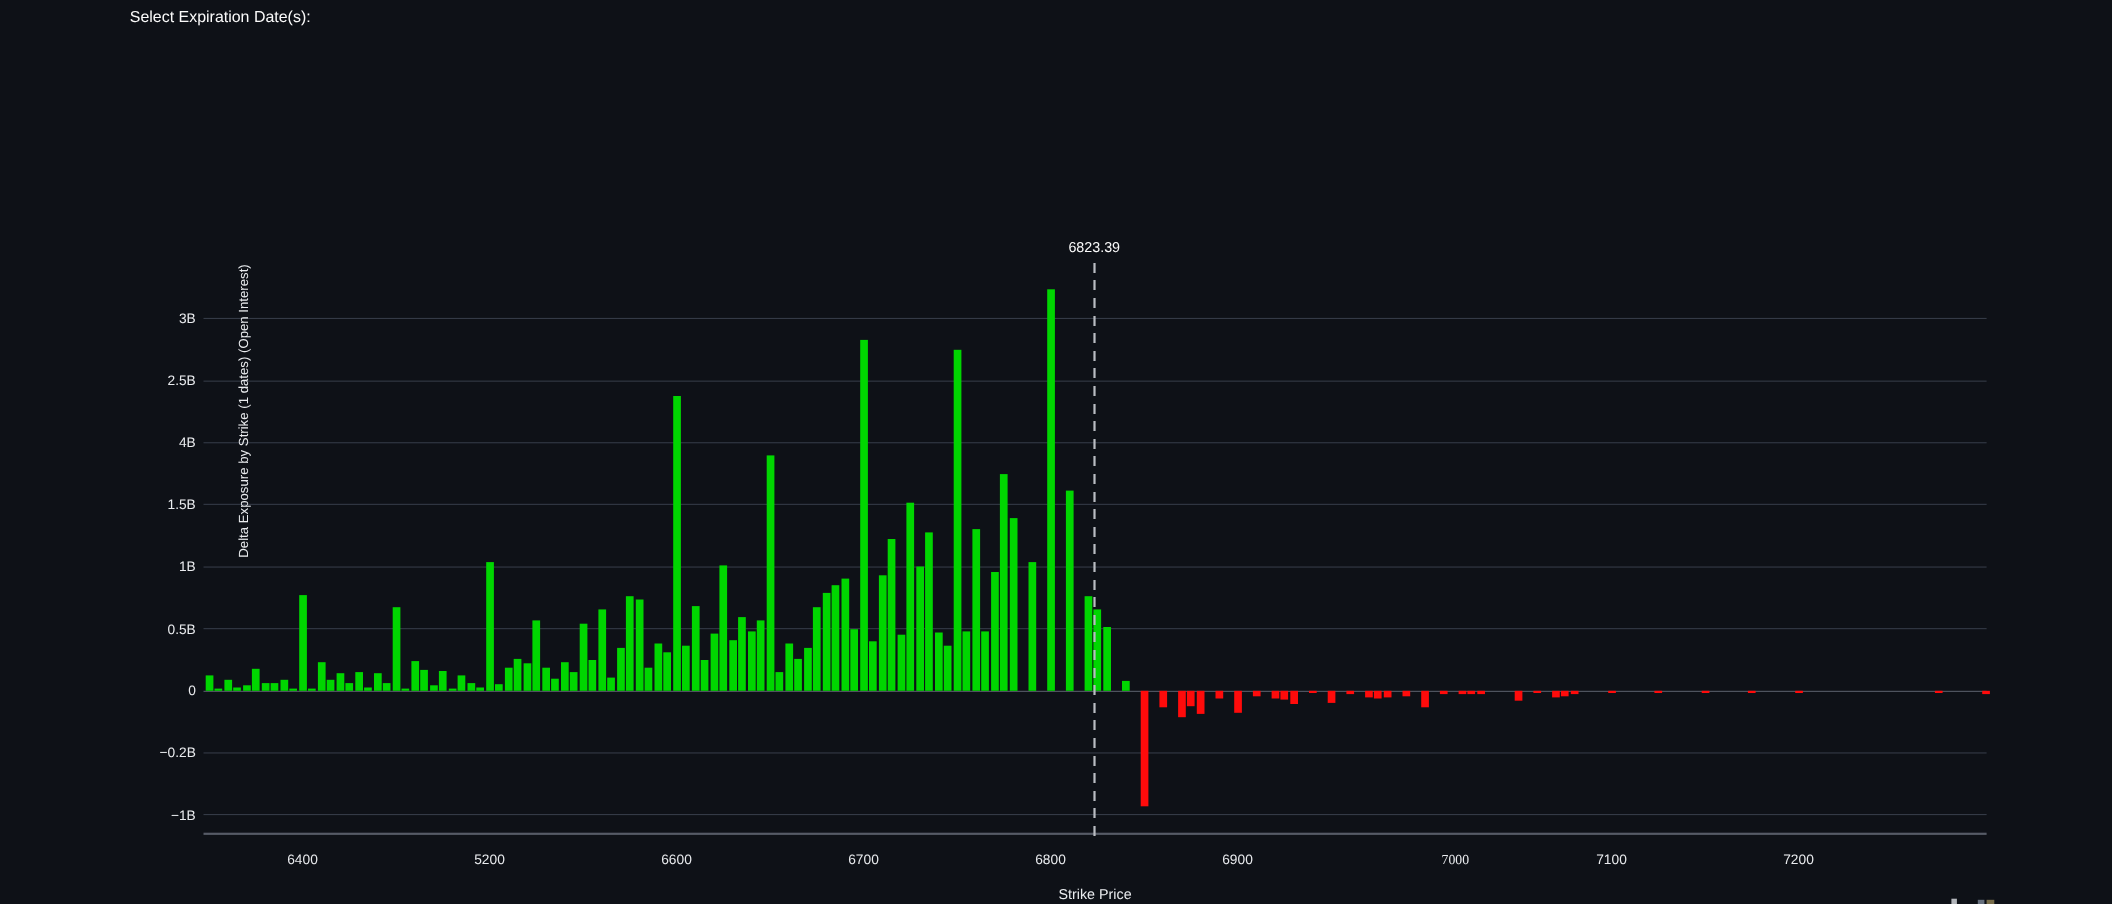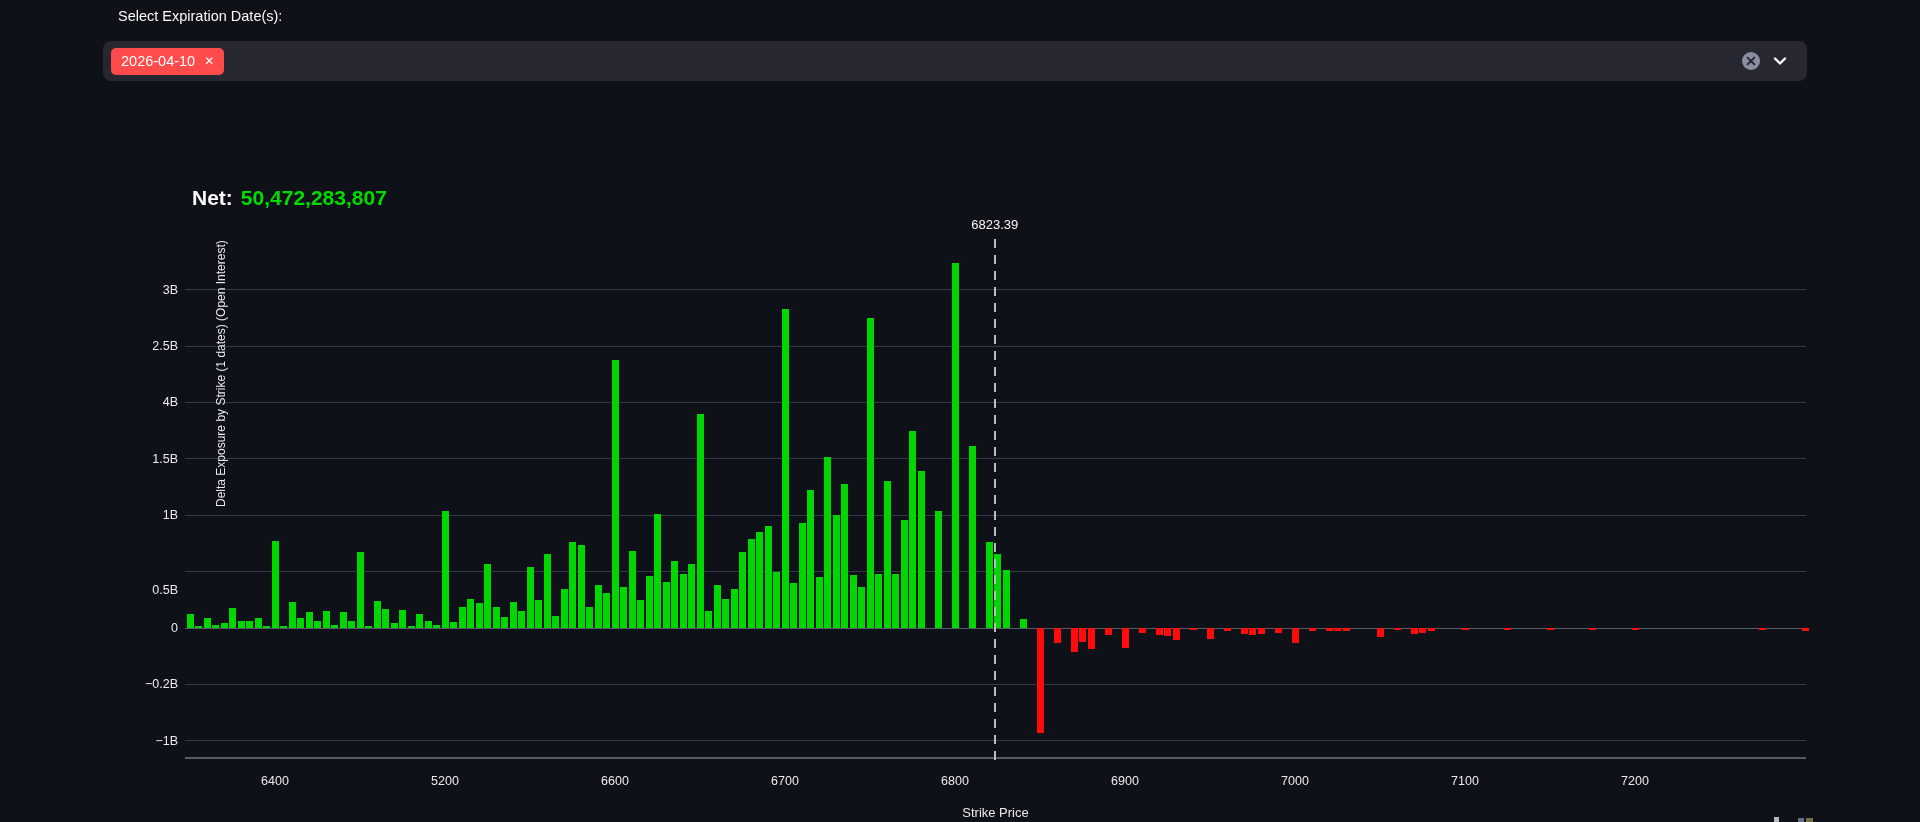--- a/index.html
+++ b/index.html
@@ -46,59 +46,41 @@
   
   .clipped-glyph{position:absolute;opacity:.85;}
 </style>
 </head>
 <body>
 
 <div id="app" style="--bg: #0e1117; --panel: #262730; --tag-red: #ff4b4b; --green: #00dc00; --red-text: #ff2222; --bar-green: #00d600; --bar-red: #ff0b0b; --grid: #343a46; --zero: #565b66; --text: #fafafa; --tick: #e9ebee; --dash: #b9bcc2;">
 
   <div class="abs" id="select-label">Select Expiration Date(s):</div>
 
-  <div class="abs" id="multiselect">
-    <div class="tag">
-      <span>2026-04-10</span>
-      <span class="x">✕</span>
-    </div>
-    <div id="select-icons">
-      <svg width="22" height="22" viewBox="0 0 22 22">
-        <circle cx="11" cy="11" r="9" fill="#8a8fa0"></circle>
-        <path d="M7.6 7.6 L14.4 14.4 M14.4 7.6 L7.6 14.4" stroke="#262730" stroke-width="2" stroke-linecap="round"></path>
-      </svg>
-      <svg width="18" height="18" viewBox="0 0 18 18">
-        <path d="M4 6.5 L9 11.5 L14 6.5" fill="none" stroke="#fafafa" stroke-width="2.4" stroke-linecap="round" stroke-linejoin="round"></path>
-      </svg>
-    </div>
-  </div>
-
-  <div class="abs" id="net-line">
-    <span class="t">Net:</span><span class="v">50,472,283,807</span>
-  </div>
+
 
   <div class="abs" id="plot">
     <div id="gridlines">
         <div class="gridline" style="left: 185px; top: 289.1px; width: 1621px;"></div>
         <div class="gridline" style="left: 185px; top: 345.5px; width: 1621px;"></div>
         <div class="gridline" style="left: 185px; top: 401.9px; width: 1621px;"></div>
         <div class="gridline" style="left: 185px; top: 458.3px; width: 1621px;"></div>
         <div class="gridline" style="left: 185px; top: 514.7px; width: 1621px;"></div>
         <div class="gridline" style="left: 185px; top: 571.1px; width: 1621px;"></div>
         <div class="gridline zero" style="left: 185px; top: 627.5px; width: 1621px;"></div>
         <div class="gridline" style="left: 185px; top: 683.9px; width: 1621px;"></div>
         <div class="gridline" style="left: 185px; top: 740.3px; width: 1621px;"></div>
       </div>
     <div id="yticks">
         <div class="ytick" style="left: 118px; top: 281.6px; line-height: 16px;">3B</div>
         <div class="ytick" style="left: 118px; top: 338px; line-height: 16px;">2.5B</div>
         <div class="ytick" style="left: 118px; top: 394.4px; line-height: 16px;">4B</div>
         <div class="ytick" style="left: 118px; top: 450.8px; line-height: 16px;">1.5B</div>
         <div class="ytick" style="left: 118px; top: 507.2px; line-height: 16px;">1B</div>
-        <div class="ytick" style="left: 118px; top: 563.6px; line-height: 16px; margin-top: 18px;">0.5B</div>
+        <div class="ytick" style="left: 118px; top: 563.6px; line-height: 16px;">0.5B</div>
         <div class="ytick" style="left: 118px; top: 620px; line-height: 16px;">0</div>
         <div class="ytick" style="left: 118px; top: 676.4px; line-height: 16px;">−0.2B</div>
         <div class="ytick" style="left: 118px; top: 732.8px; line-height: 16px;">−1B</div>
       </div>
     <div id="bars">
         <div class="bar pos" style="left: 186.5px; top: 614.464px; height: 13.536px;"></div>
         <div class="bar pos" style="left: 195px; top: 625.744px; height: 2.256px;"></div>
         <div class="bar pos" style="left: 203.5px; top: 617.848px; height: 10.152px;"></div>
         <div class="bar pos" style="left: 212px; top: 624.616px; height: 3.384px;"></div>
         <div class="bar pos" style="left: 220.5px; top: 623.488px; height: 4.512px;"></div>
@@ -228,21 +210,21 @@
         <div class="bar neg" style="left: 1801.5px; top: 628px; height: 3.384px;"></div>
       </div>
     <div id="x-axis-line" style="left: 185px; top: 757px; width: 1621px;"></div>
     <div id="xticks">
         <div class="xtick" style="left: 240px; top: 774px;">6400</div>
         <div class="xtick" style="left: 410px; top: 774px;">5200</div>
         <div class="xtick" style="left: 580px; top: 774px;">6600</div>
         <div class="xtick" style="left: 750px; top: 774px;">6700</div>
         <div class="xtick" style="left: 920px; top: 774px;">6800</div>
         <div class="xtick" style="left: 1090px; top: 774px;">6900</div>
-        <div class="xtick" style="left: 1260px; top: 774px;">7000</div>
+        <div class="xtick" style="left: 1288px; top: 774px; font-family: Liberation Serif, serif;">7000</div>
         <div class="xtick" style="left: 1430px; top: 774px;">7100</div>
         <div class="xtick" style="left: 1600px; top: 774px;">7200</div>
       </div>
     <div id="vline" style="left: 993.763px; top: 239px; height: 522px;"></div>
     <div id="vline-label" style="left: 954.763px; top: 217px;">6823.39</div>
     <div id="y-axis-title">Delta Exposure by Strike (1 dates) (Open Interest)</div>
     <div id="x-axis-title" style="left: 895.5px; top: 805px;">Strike Price</div>
   </div>
 
   <div class="clipped-glyph" style="left:1774px;top:817px;width:5px;height:5px;background:#d0d3d8;"></div>

